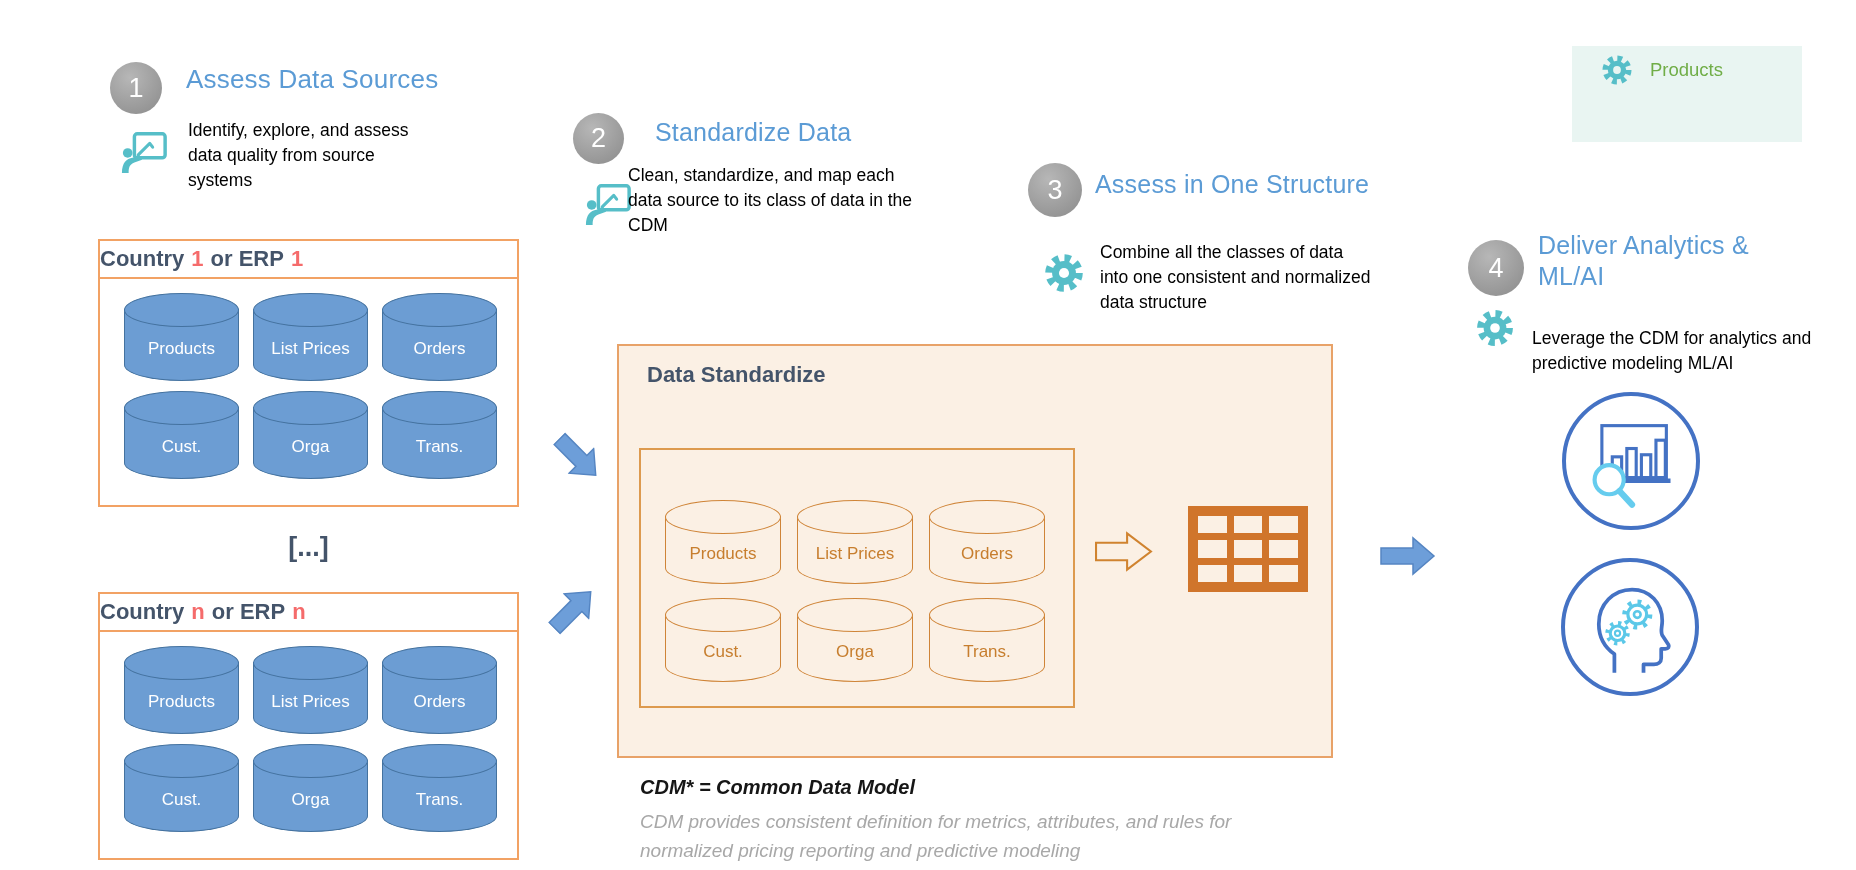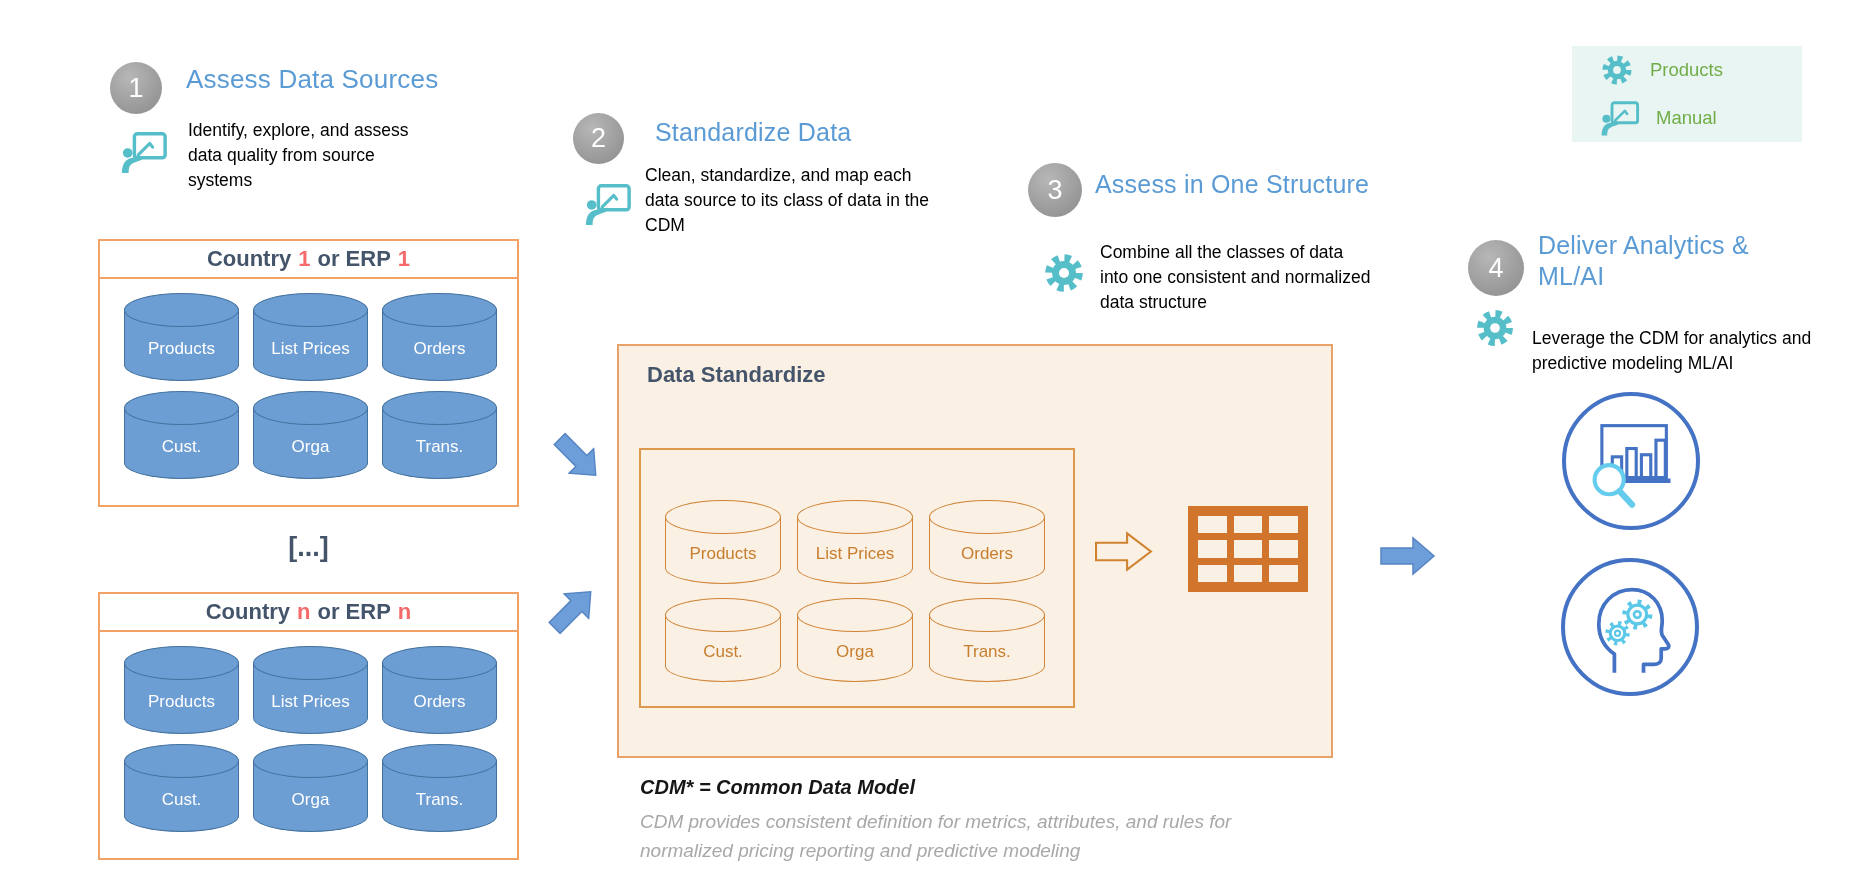--- a/index.html
+++ b/index.html
@@ -18,21 +18,21 @@
     color:#fff; display:flex; align-items:center; justify-content:center;
     font-size:27px; font-weight:400;
   }
   .step-title { position:absolute; font-weight:normal; color:#5B9BD5; letter-spacing:0.2px; }
   .step-desc  { position:absolute; font-size:17.5px; line-height:1.42; color:#000000; }
 
   
   .src-box { position:absolute; width:421px; height:268px; border:2px solid #F2A264; background:#fff; box-sizing:border-box; }
   .src-head {
     height:36px; border-bottom:2px solid #F2A264;
-    display:flex; align-items:center; justify-content:center; gap:7px;
+    display:flex; align-items:center; gap:7px;
     font-size:22px; font-weight:bold; color:#44546A;
   }
   .src-head .num { color:#F56B6B; }
 
   
   .cyl { position:absolute; }
   .cyl .cap { position:absolute; left:0; right:0; top:0; height:32px; border-radius:50%; z-index:2; }
   .cyl .bod { position:absolute; left:0; right:0; top:16px; bottom:0; border-top:none !important;
               border-radius:0 0 50% 50% / 0 0 16px 16px; z-index:1; }
   .cyl .lbl { position:absolute; left:0; right:0; top:28px; bottom:4px; z-index:3;
@@ -82,50 +82,41 @@
 
 <div class="legend">
   <div class="legend-row">
     <svg viewBox="0 0 48 48" width="34" height="34">
       <circle cx="24" cy="24" r="16" fill="none" stroke="#56BEC8" stroke-width="9" stroke-dasharray="6.5 6.07"></circle>
       <circle cx="24" cy="24" r="13" fill="#56BEC8"></circle>
       <circle cx="24" cy="24" r="5.5" fill="#E9F5F2"></circle>
     </svg>
     <span>Products</span>
   </div>
-  <div class="legend-row">
-    <svg viewBox="0 0 50 44" width="40" height="36">
-      <rect x="15" y="3" width="32" height="25" rx="3" fill="none" stroke="#56BEC8" stroke-width="3.6"></rect>
-      <path d="M19,25 L31,13 L34,17" fill="none" stroke="#56BEC8" stroke-width="3.2" stroke-linecap="round" stroke-linejoin="round"></path>
-      <circle cx="8" cy="23" r="5" fill="#56BEC8"></circle>
-      <path d="M2,44 C2,33 7,29 13,28 L20,25 L23,30 L15,33 C10,35 9,38 9,44 Z" fill="#56BEC8"></path>
-    </svg>
-    <span>Manual</span>
-  </div>
 </div>
 
 <div class="step-circle" style="left:110px; top:62px; width:52px; height:52px;">1</div>
 <div class="step-title" style="left:186px; top:64px; font-size:26px;">Assess Data Sources</div>
 <svg class="abs" style="left:120px; top:130px;" viewBox="0 0 50 44" width="48" height="44">
   <rect x="15" y="3" width="32" height="25" rx="3" fill="none" stroke="#56BEC8" stroke-width="3.6"></rect>
   <path d="M19,25 L31,13 L34,17" fill="none" stroke="#56BEC8" stroke-width="3.2" stroke-linecap="round" stroke-linejoin="round"></path>
   <circle cx="8" cy="23" r="5" fill="#56BEC8"></circle>
   <path d="M2,44 C2,33 7,29 13,28 L20,25 L23,30 L15,33 C10,35 9,38 9,44 Z" fill="#56BEC8"></path>
 </svg>
 <div class="step-desc" style="left:188px; top:118px; width:252px;">Identify, explore, and assess data quality from source systems</div>
 
 <div class="step-circle" style="left:573px; top:113px; width:51px; height:51px;">2</div>
 <div class="step-title" style="left:655px; top:118px; font-size:25px;">Standardize Data</div>
 <svg class="abs" style="left:584px; top:182px;" viewBox="0 0 50 44" width="48" height="44">
   <rect x="15" y="3" width="32" height="25" rx="3" fill="none" stroke="#56BEC8" stroke-width="3.6"></rect>
   <path d="M19,25 L31,13 L34,17" fill="none" stroke="#56BEC8" stroke-width="3.2" stroke-linecap="round" stroke-linejoin="round"></path>
   <circle cx="8" cy="23" r="5" fill="#56BEC8"></circle>
   <path d="M2,44 C2,33 7,29 13,28 L20,25 L23,30 L15,33 C10,35 9,38 9,44 Z" fill="#56BEC8"></path>
 </svg>
-<div class="step-desc" style="left:645px; top:163px; width:292px;">Clean, standardize, and map each data source to its class of data in the CDM</div>
+<div class="step-desc" style="left:628px; top:163px; width:292px;">Clean, standardize, and map each data source to its class of data in the CDM</div>
 
 <div class="step-circle" style="left:1028px; top:163px; width:54px; height:54px;">3</div>
 <div class="step-title" style="left:1095px; top:170px; font-size:25px;">Assess in One Structure</div>
 <svg class="abs" style="left:1042px; top:251px;" viewBox="0 0 48 48" width="44" height="44">
   <circle cx="24" cy="24" r="16" fill="none" stroke="#56BEC8" stroke-width="9" stroke-dasharray="6.5 6.07"></circle>
   <circle cx="24" cy="24" r="13" fill="#56BEC8"></circle>
   <circle cx="24" cy="24" r="5.5" fill="#ffffff"></circle>
 </svg>
 <div class="step-desc" style="left:1100px; top:240px; width:275px;">Combine all the classes of data into one consistent and normalized data structure</div>
 

